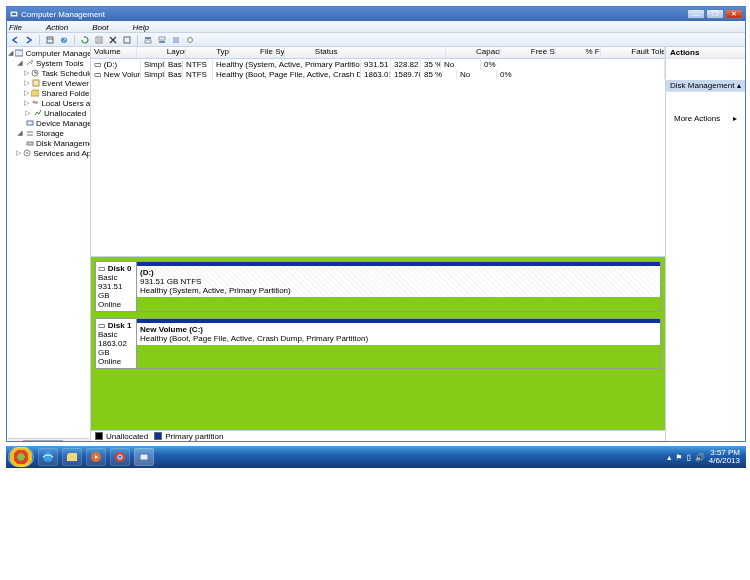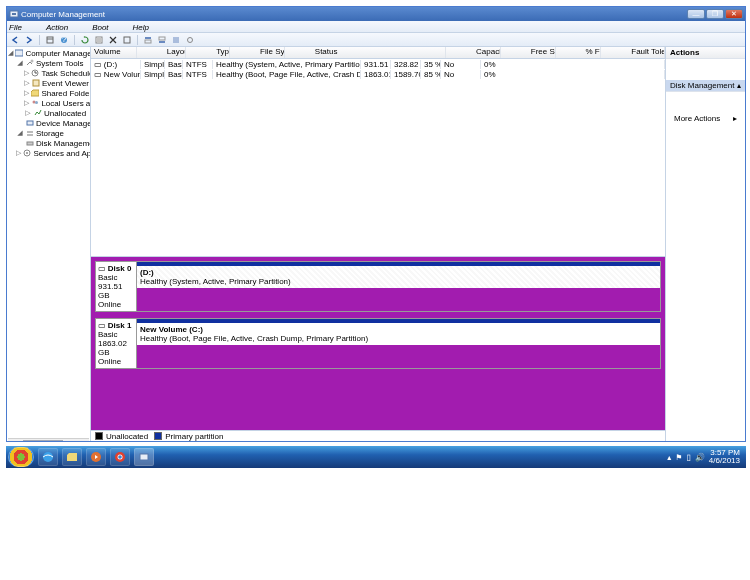--- a/index.html
+++ b/index.html
@@ -17,21 +17,21 @@
 .body { flex: 1; display: flex; min-height: 0; }
 .tree { width: 84px; border-right: 1px solid #c5d3e5; overflow: hidden; padding: 1px; }
 .tree .node { white-space: nowrap; display: flex; align-items: center; height: 10px; gap: 2px; }
 .tree .ic { width: 8px; height: 8px; display: inline-block; }
 .tree .exp { width: 8px; color: #666; font-size: 7px; text-align: center; }
 .center { flex: 1; display: flex; flex-direction: column; min-width: 0; }
 .vhead { display: flex; background: linear-gradient(#fdfdfe,#ebedf0); border-bottom: 1px solid #c5d3e5; height: 12px; gap: 27px; }
 .vhead .col, .vrow .col { padding: 0 3px; border-right: 1px solid #e0e5ec; overflow: hidden; white-space: nowrap; }
 .vrow { display: flex; height: 10px; align-items: center; }
 .vlist { flex: 0 0 198px; overflow: auto; border-bottom: 1px solid #c5d3e5; }
-.graphs { flex: 1; background: #a21caf; overflow: auto; padding: 4px; }
+.graphs { flex: 1; background: #84cc16; overflow: auto; padding: 4px; }
 .diskrow { display: flex; margin-bottom: 6px; }
 .diskinfo { width: 42px; border: 1px solid #999; padding: 2px; background: #fff; }
 .diskinfo .dt { font-weight: bold; }
 .part { flex: 1; border: 1px solid #999; border-left: none; }
 .part .ph { height: 4px; background: #1030a0; }
 .part .pb { padding: 2px 3px; background: repeating-linear-gradient(45deg,#f8f8f8,#f8f8f8 2px,#fff 2px,#fff 4px); }
 .part.plain .pb { background: #fff; }
 .legend { height: 11px; border-top: 1px solid #c5d3e5; display: flex; align-items: center; padding: 0 4px; gap: 6px; }
 .lg { display: inline-flex; align-items: center; gap: 3px; }
 .sw { width: 8px; height: 8px; border: 1px solid #666; }
@@ -284,38 +284,39 @@
           <div class="col" style="flex:1">0%</div>
         </div>
         <div class="vrow">
           <div class="col" style="width:50px"><span>▭</span> <span>New Volume (C:)</span></div>
           <div class="col" style="width:24px">Simple</div>
           <div class="col" style="width:18px">Basic</div>
           <div class="col" style="width:30px">NTFS</div>
           <div class="col" style="width:148px">Healthy (Boot, Page File, Active, Crash Dump, Primary Partition)</div>
           <div class="col" style="width:30px">1863.01 GB</div>
           <div class="col" style="width:30px">1589.70 GB</div>
-          <div class="col" style="width:20px">85 %</div>
+          <div class="col" style="width:36px">85 %</div>
           <div class="col" style="width:40px">No</div>
           <div class="col" style="flex:1">0%</div>
         </div>
       </div>
 
       <div class="graphs">
         <div class="diskrow">
           <div class="diskinfo">
             <div><span>▭ </span><span class="dt">Disk 0</span></div>
             <div>Basic</div>
             <div>931.51 GB</div>
             <div>Online</div>
           </div>
           <div class="part">
             <div class="ph"></div>
             <div class="pb">
               <div style="font-weight:bold">(D:)</div>
+              <div>931.51 GB NTFS</div>
               <div>Healthy (System, Active, Primary Partition)</div>
             </div>
           </div>
         </div>
         <div class="diskrow">
           <div class="diskinfo">
             <div><span>▭ </span><span class="dt">Disk 1</span></div>
             <div>Basic</div>
             <div>1863.02 GB</div>
             <div>Online</div>

